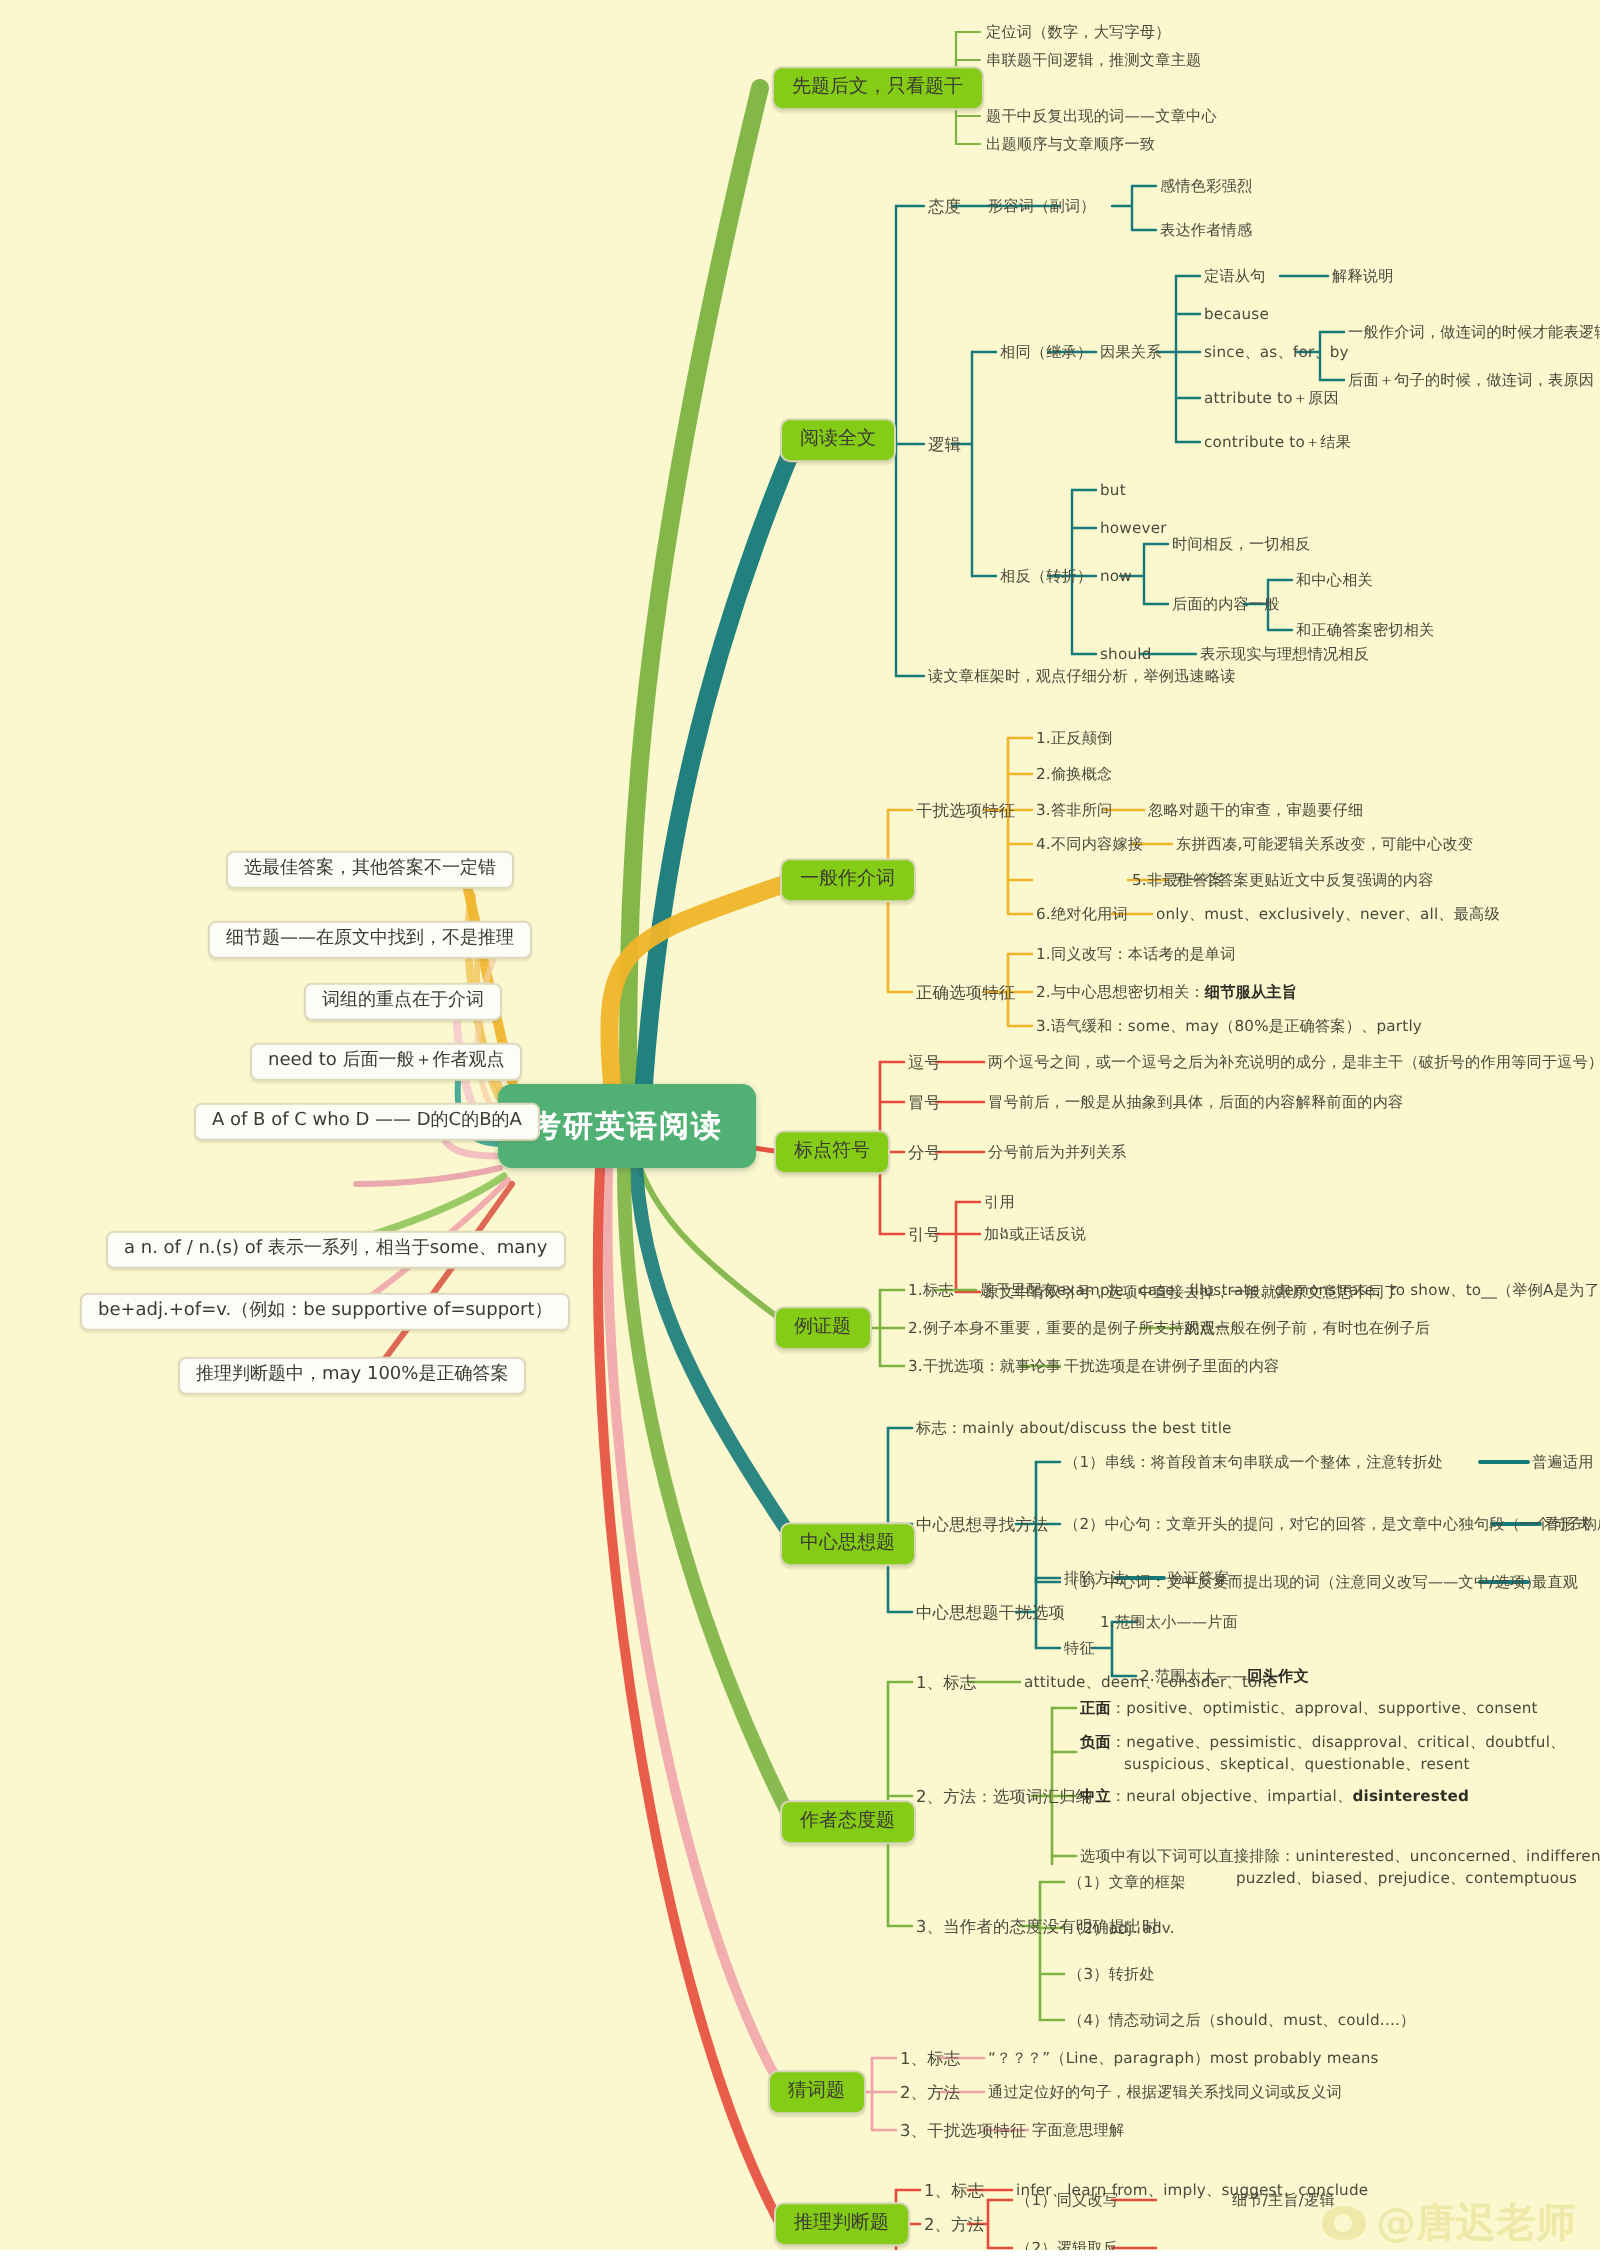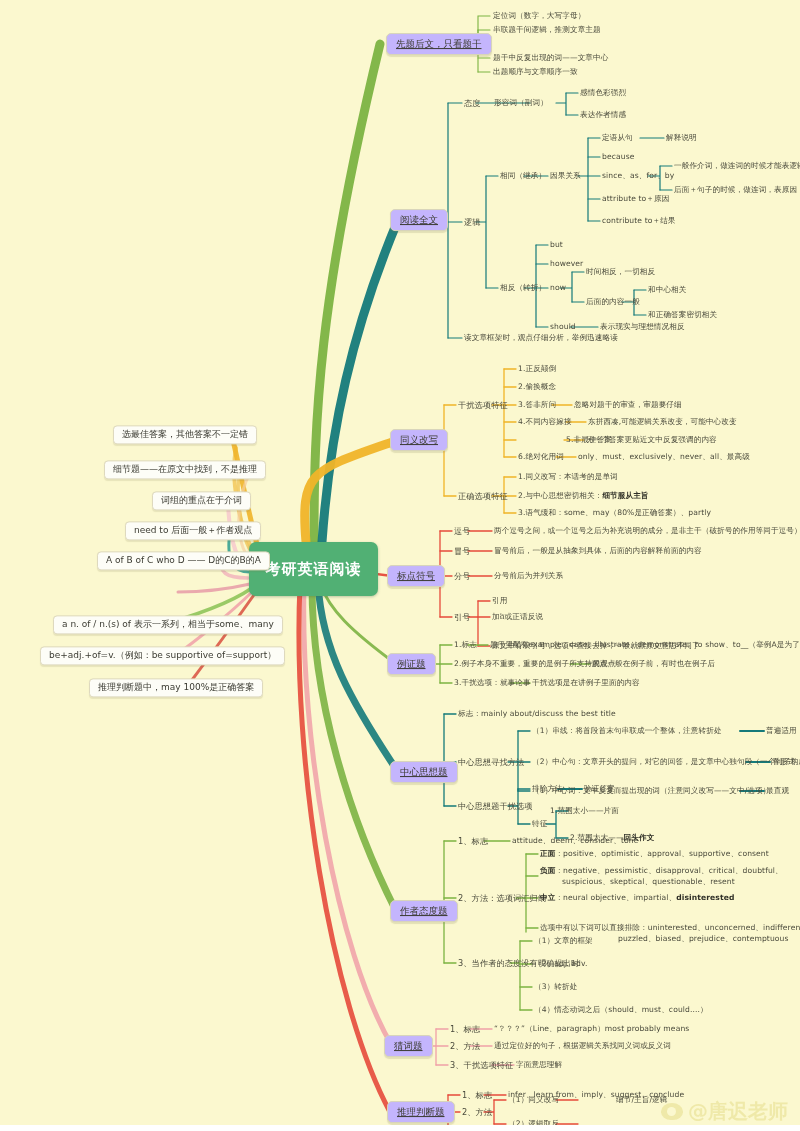--- a/index.html
+++ b/index.html
@@ -15,29 +15,28 @@
 
   
   .node{
     position:absolute;
     box-sizing:border-box;
     white-space:nowrap;
     line-height:1.25;
   }
   
   .topic{
-    background:#c4b5fd;
+    background:#84cc16;
     border:1px solid #d8d5b8;
     border-radius:5px;
     padding:4px 9px;
     font-size:9.5px;
     color:#3b3b32;
     box-shadow:0 1px 1px rgba(120,115,70,.18);
     transform:translate(0,-50%);
-    text-decoration:underline;
   }
   
   .callout{
     background:#fdfdf7;
     border:1px solid #ded9be;
     border-radius:4px;
     padding:3px 8px;
     font-size:9px;
     color:#3b3b32;
     box-shadow:0 1px 1px rgba(120,115,70,.15);
@@ -51,21 +50,21 @@
     transform:translate(0,-50%);
     letter-spacing:.1px;
   }
   .leaf.l2{font-size:8.2px;}
   .bold{font-weight:bold;color:#2f2f26;}
 
   
   #center{
     position:absolute;
     left:249px;top:542px;
-    width:129px;height:54px;
+    width:129px;height:42px;
     background:#51b074;
     border-radius:7px;
     box-shadow:0 1px 3px rgba(60,100,70,.35);
     display:flex;align-items:center;justify-content:center;
     color:#ffffff;font-size:15px;font-weight:bold;letter-spacing:1px;
     font-family:"DejaVu Sans","Liberation Sans",sans-serif;
   }
 
   
   #watermark{
@@ -236,21 +235,21 @@
   <div class="node leaf" style="left:550px;top:264px;"><span>however</span></div>
   <div class="node leaf" style="left:550px;top:288px;"><span>now</span></div>
   <div class="node leaf" style="left:586px;top:272px;"><span>时间相反，一切相反</span></div>
   <div class="node leaf" style="left:586px;top:302px;"><span>后面的内容一般</span></div>
   <div class="node leaf" style="left:648px;top:290px;"><span>和中心相关</span></div>
   <div class="node leaf" style="left:648px;top:315px;"><span>和正确答案密切相关</span></div>
   <div class="node leaf" style="left:550px;top:327px;"><span>should</span></div>
   <div class="node leaf" style="left:600px;top:327px;"><span>表示现实与理想情况相反</span></div>
   <div class="node leaf" style="left:464px;top:338px;"><span>读文章框架时，观点仔细分析，举例迅速略读</span></div>
 
-  <div class="node topic" style="left:390px;top:440px;"><span>同义改写</span></div>
+  <div class="node topic" style="left:390px;top:440px;"><span>一般作介词</span></div>
   <div class="node leaf l2" style="left:458px;top:405px;"><span>干扰选项特征</span></div>
   <div class="node leaf" style="left:518px;top:369px;"><span>1.正反颠倒</span></div>
   <div class="node leaf" style="left:518px;top:387px;"><span>2.偷换概念</span></div>
   <div class="node leaf" style="left:518px;top:405px;"><span>3.答非所问</span></div>
   <div class="node leaf" style="left:574px;top:405px;"><span>忽略对题干的审查，审题要仔细</span></div>
   <div class="node leaf" style="left:518px;top:422px;"><span>4.不同内容嫁接</span></div>
   <div class="node leaf" style="left:588px;top:422px;"><span>东拼西凑,可能逻辑关系改变，可能中心改变</span></div>
   <div class="node leaf" style="left:518px;top:440px;padding-left:48px;"><span>5.非最佳答案</span></div>
   <div class="node leaf" style="left:586px;top:440px;"><span>另一个答案更贴近文中反复强调的内容</span></div>
   <div class="node leaf" style="left:518px;top:457px;"><span>6.绝对化用词</span></div>

